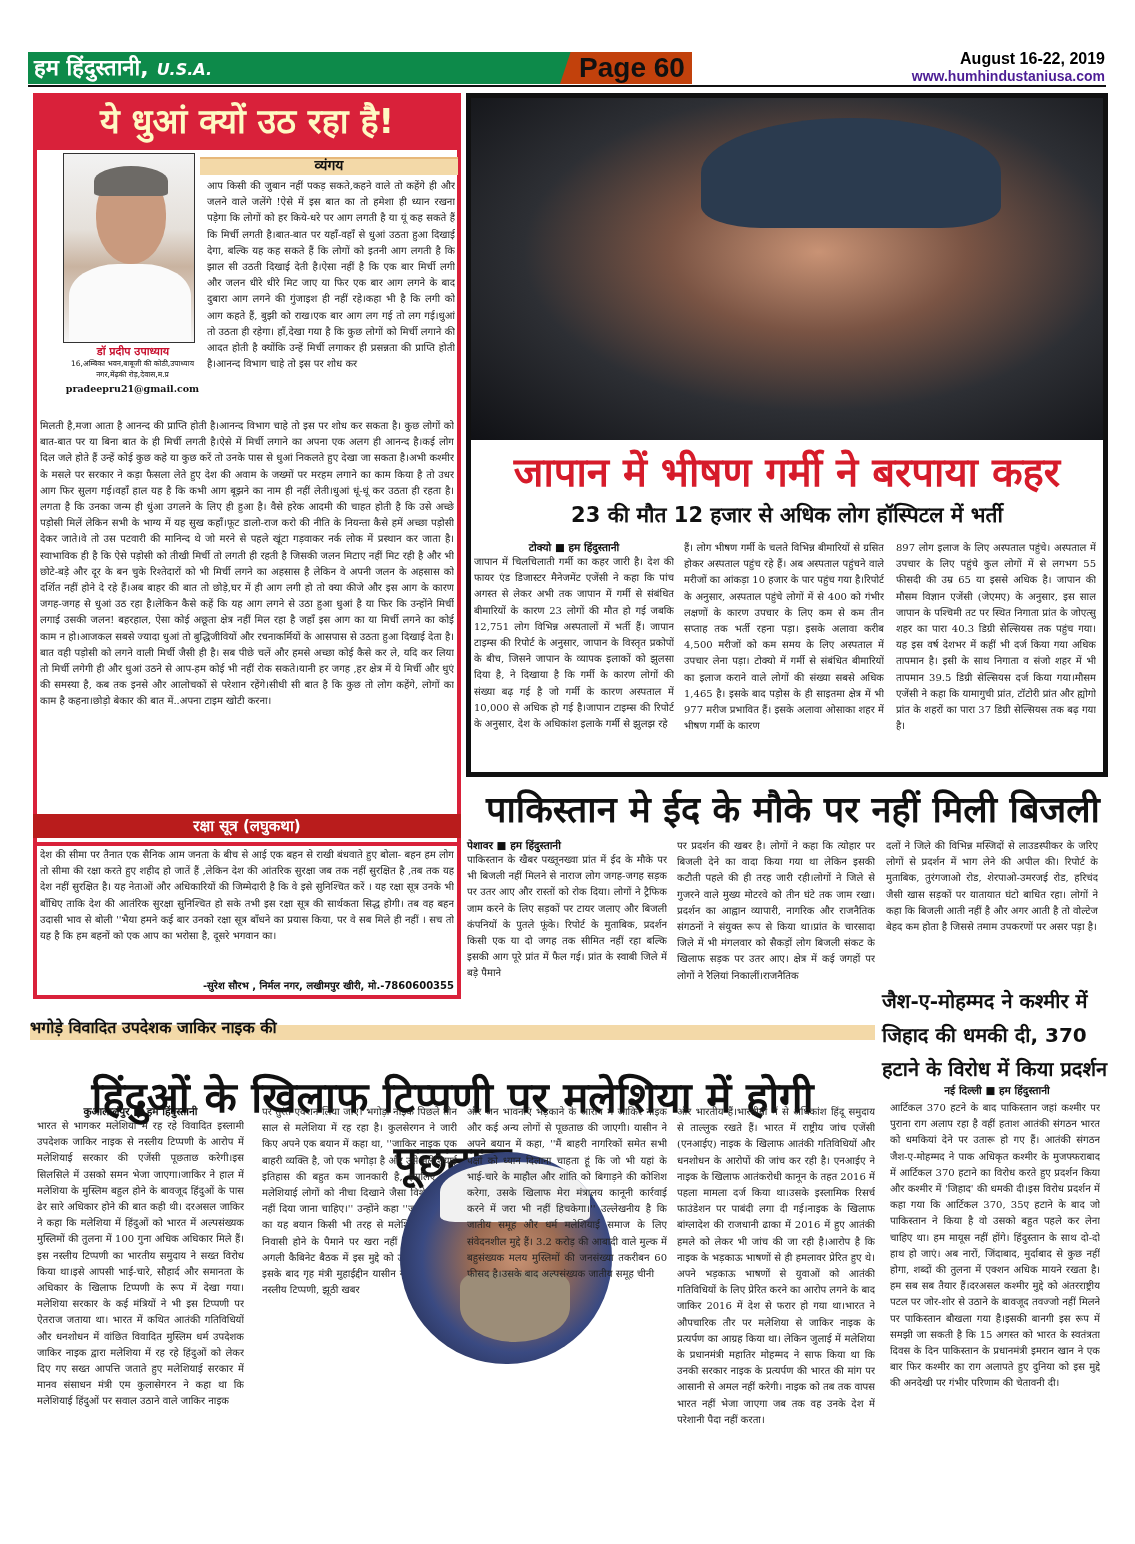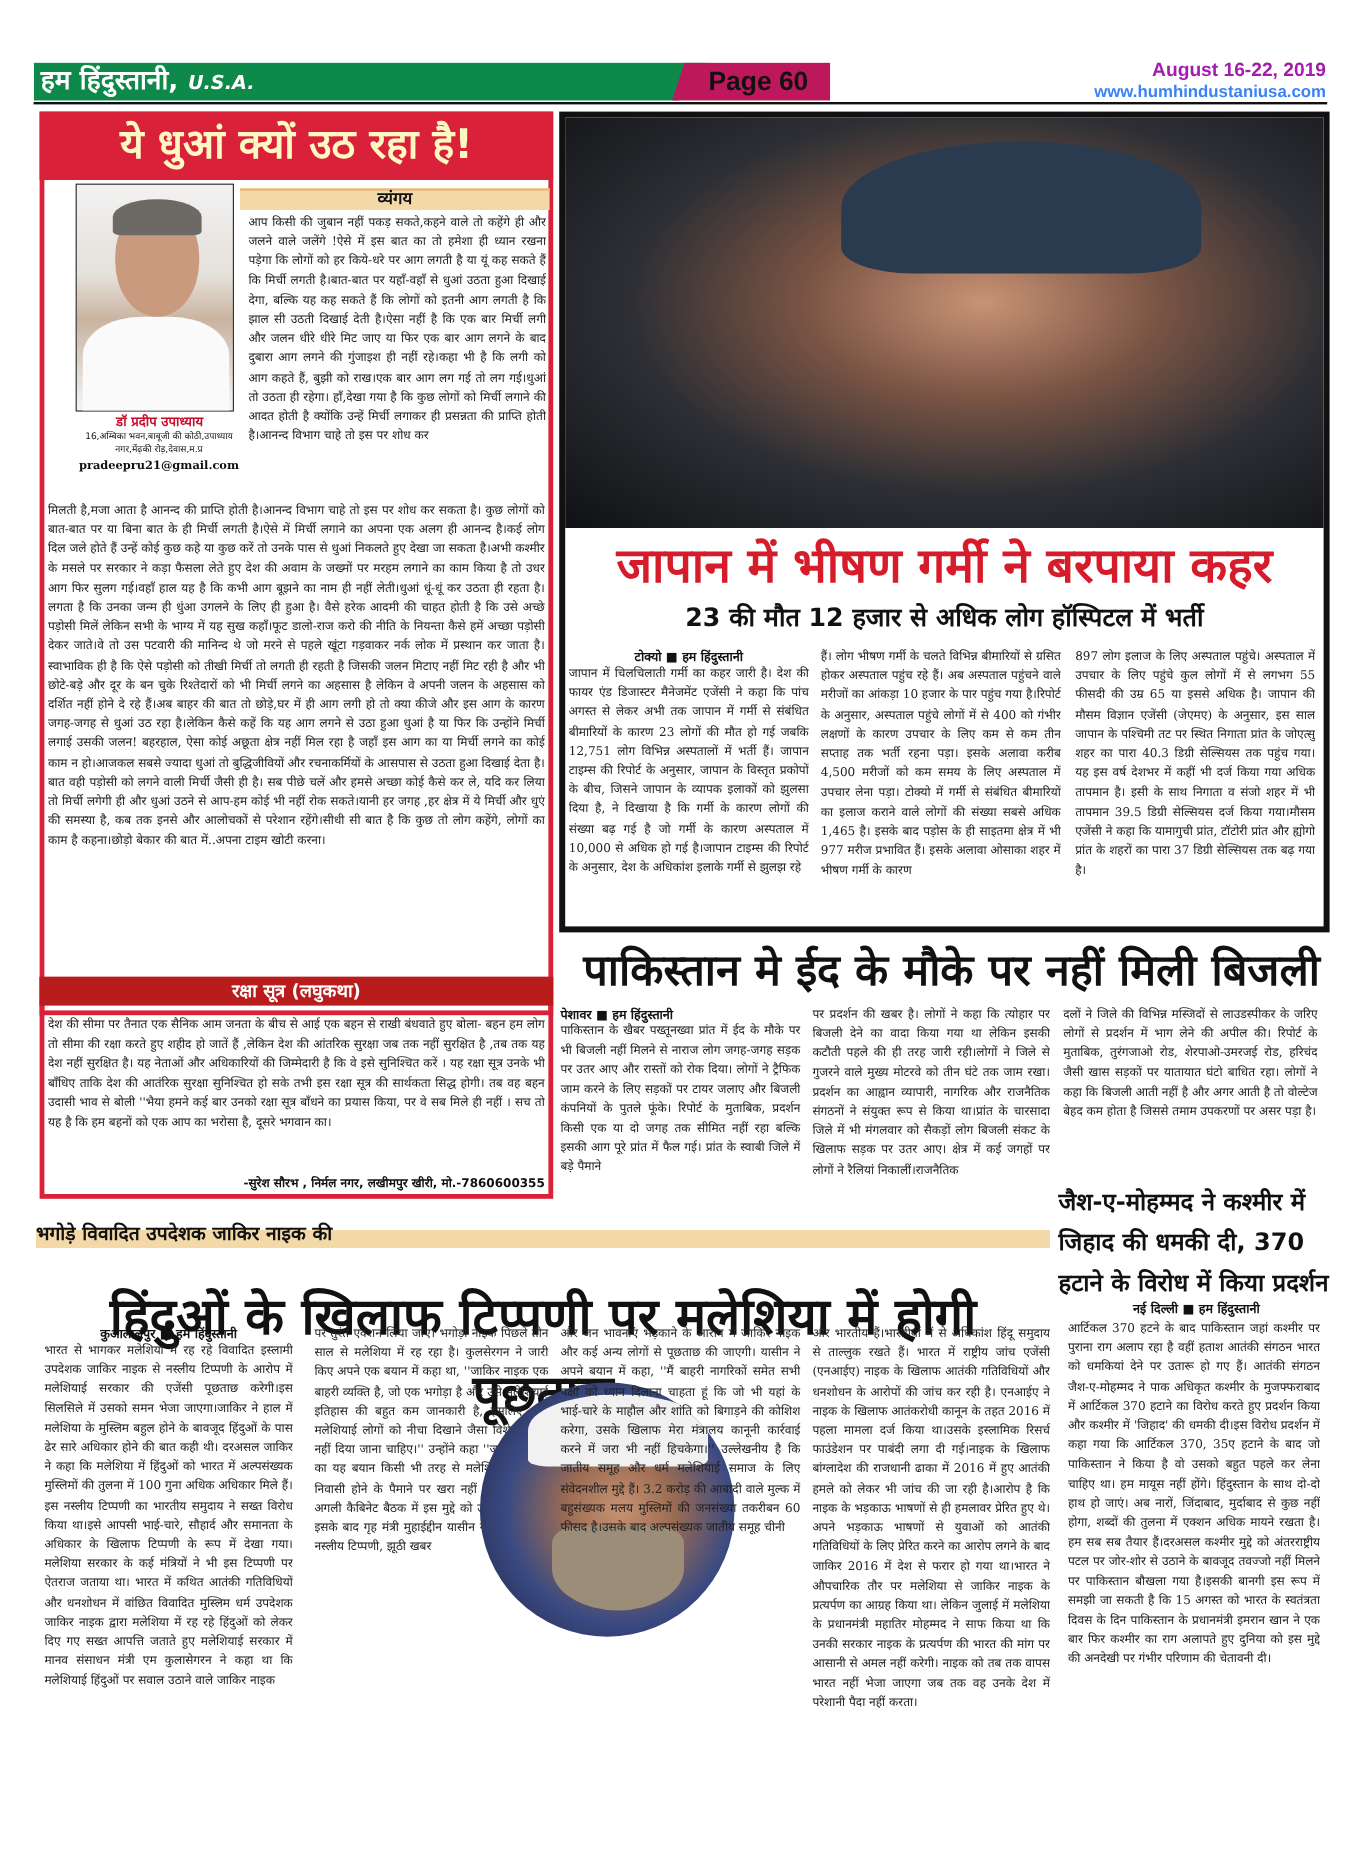--- a/index.html
+++ b/index.html
@@ -2,24 +2,24 @@
 <html><head>
 <meta charset="utf-8">
 <style>
   * { box-sizing: border-box; margin: 0; padding: 0; }
   body { width: 1135px; height: 1544px; background: #fff; font-family: "DejaVu Sans", sans-serif; color: #111; position: relative; overflow: hidden; }
   .abs { position: absolute; }
   
   .mast-green { left: 28px; top: 52px; width: 560px; height: 32px; background: #0d8a4a; clip-path: polygon(0 0, 100% 0, 96% 100%, 0 100%); }
   .mast-title { left: 34px; top: 53px; color: #fff; font-weight: bold; font-size: 22px; line-height: 30px; }
   .mast-title i { font-size: 16px; font-style: italic; margin-left: 8px; }
-  .mast-page { left: 560px; top: 52px; width: 132px; height: 32px; background: #be185d; clip-path: polygon(8% 0, 100% 0, 100% 100%, 0 100%); font-family: "Liberation Sans", sans-serif; font-weight: bold; font-size: 22px; line-height: 32px; text-align: center; padding-left: 12px; }
+  .mast-page { left: 560px; top: 52px; width: 132px; height: 32px; background: #c2410c; clip-path: polygon(8% 0, 100% 0, 100% 100%, 0 100%); font-family: "Liberation Sans", sans-serif; font-weight: bold; font-size: 28px; line-height: 32px; text-align: center; padding-left: 12px; }
   .mast-date { right: 30px; top: 50px; text-align: right; font-family: "Liberation Sans", sans-serif; font-weight: bold; }
-  .mast-date .d { color: #a21caf; font-size: 16px; line-height: 18px; }
-  .mast-date .u { color: #3b82f6; font-size: 14px; line-height: 16px; }
+  .mast-date .d { color: #000000; font-size: 16px; line-height: 18px; }
+  .mast-date .u { color: #4c1d95; font-size: 14px; line-height: 16px; }
   .mast-rule { left: 28px; top: 85px; width: 1078px; height: 2px; background: #111; }
   
   .satire { left: 33px; top: 93px; width: 428px; height: 753px; border: 4px solid #d9213a; }
   .satire-head { left: 33px; top: 93px; width: 428px; height: 57px; background: #d9213a; color: #fef9c3; font-size: 34px; font-weight: bold; text-align: center; line-height: 57px; }
   .photo-author { left: 63px; top: 153px; width: 132px; height: 190px; border: 1px solid #333; background: linear-gradient(180deg,#f2f2f2 0%,#e5e0da 40%,#c9b3a0 60%,#f5f5f5 100%); overflow: hidden; }
   .face { position: absolute; left: 32px; top: 18px; width: 70px; height: 92px; border-radius: 45% 45% 50% 50%; background: #c99a7e; }
   .hair { position: absolute; left: 30px; top: 12px; width: 74px; height: 30px; border-radius: 50% 50% 10% 10%; background: #6d6a66; }
   .shirt { position: absolute; left: 5px; top: 110px; width: 122px; height: 80px; background: #fafafa; border-radius: 40% 40% 0 0; }
   .author-name { left: 63px; top: 343px; width: 140px; text-align: center; color: #c8102e; font-weight: bold; font-size: 11px; }
   .author-addr { left: 60px; top: 358px; width: 145px; text-align: center; font-size: 7.5px; line-height: 11px; }

